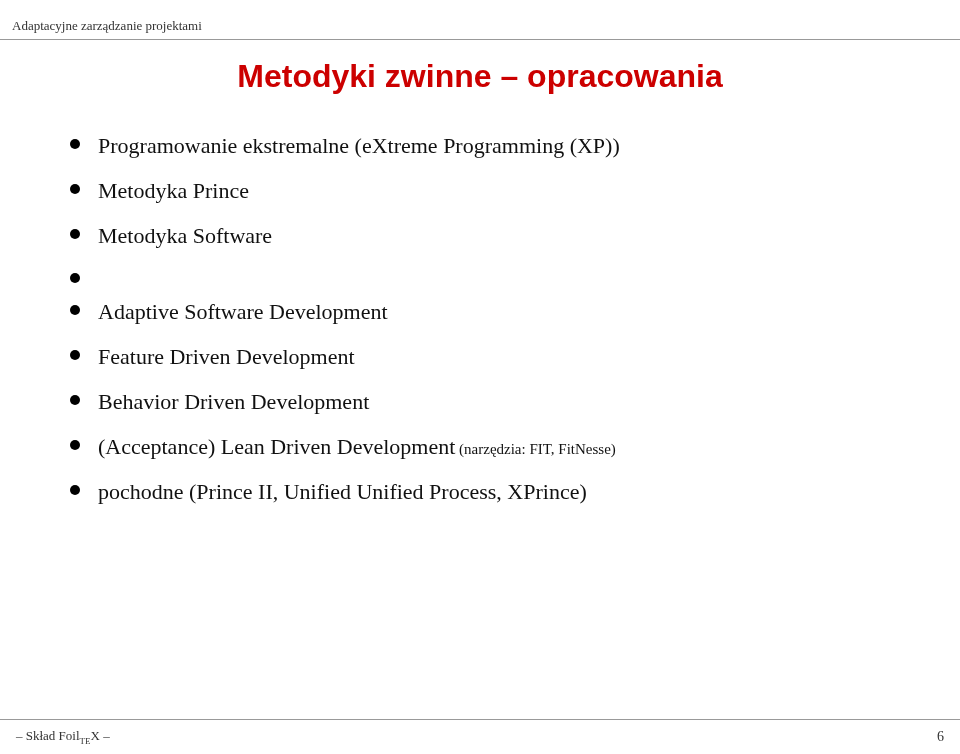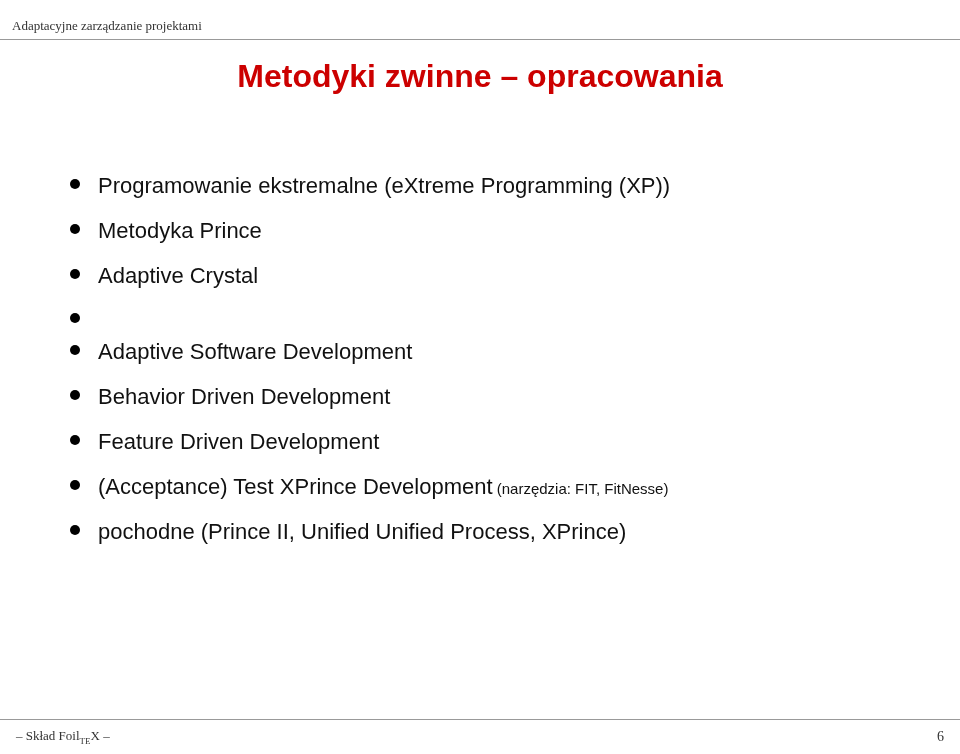--- a/index.html
+++ b/index.html
@@ -60,21 +60,20 @@
     .main-content {
       position: absolute;
       top: 28px;
       left: 0;
       right: 0;
       bottom: 32px;
       display: flex;
       flex-direction: column;
       align-items: center;
       padding: 30px 60px 20px 60px;
-      gap: 40px;
     }
 
     .slide-title {
       font-size: 32px;
       font-weight: bold;
       color: #cc0000;
       text-align: center;
       margin-bottom: 36px;
       font-family: 'Arial', sans-serif;
     }
@@ -84,21 +83,21 @@
       width: 100%;
       max-width: 820px;
     }
 
     .bullet-item {
       display: flex;
       align-items: flex-start;
       margin-bottom: 14px;
       font-size: 22px;
       color: #111;
-      font-family: Liberation Sans, sans-serif;
+      font-family: Liberation Serif, serif;
     }
 
     .bullet-dot {
       display: inline-block;
       width: 10px;
       height: 10px;
       background: #000;
       border-radius: 50%;
       margin-top: 8px;
       margin-right: 18px;
@@ -139,40 +138,40 @@
   <li class="bullet-item">
         <span class="bullet-dot"></span>
         <span class="bullet-text">Programowanie ekstremalne (eXtreme Programming (XP))</span>
       </li>
       <li class="bullet-item">
         <span class="bullet-dot"></span>
         <span class="bullet-text">Metodyka Prince</span>
       </li>
       <li class="bullet-item">
         <span class="bullet-dot"></span>
-        <span class="bullet-text">Adaptive Crystal</span>
+        <span class="bullet-text">Metodyka Software</span>
       </li>
       <li class="bullet-item">
         <span class="bullet-dot"></span>
       </li>
       <li class="bullet-item">
         <span class="bullet-dot"></span>
         <span class="bullet-text">Adaptive Software Development</span>
       </li>
       <li class="bullet-item">
         <span class="bullet-dot"></span>
+        <span class="bullet-text">Feature Driven Development</span>
+      </li>
+      <li class="bullet-item">
+        <span class="bullet-dot"></span>
         <span class="bullet-text">Behavior Driven Development</span>
       </li>
       <li class="bullet-item">
         <span class="bullet-dot"></span>
-        <span class="bullet-text">Feature Driven Development</span>
-      </li>
-      <li class="bullet-item">
-        <span class="bullet-dot"></span>
-        <span class="bullet-text"><span>(Acceptance) Test XPrince Development</span><span class="small-text"> (narzędzia: FIT, FitNesse)</span></span>
+        <span class="bullet-text"><span>(Acceptance) Lean Driven Development</span><span class="small-text"> (narzędzia: FIT, FitNesse)</span></span>
       </li>
       <li class="bullet-item">
         <span class="bullet-dot"></span>
         <span class="bullet-text">pochodne (Prince II, Unified Unified Process, XPrince)</span>
       </li>
     </ul>
 </div>
 
 <div class="footer-bar">
   <span class="footer-left foiltex">

